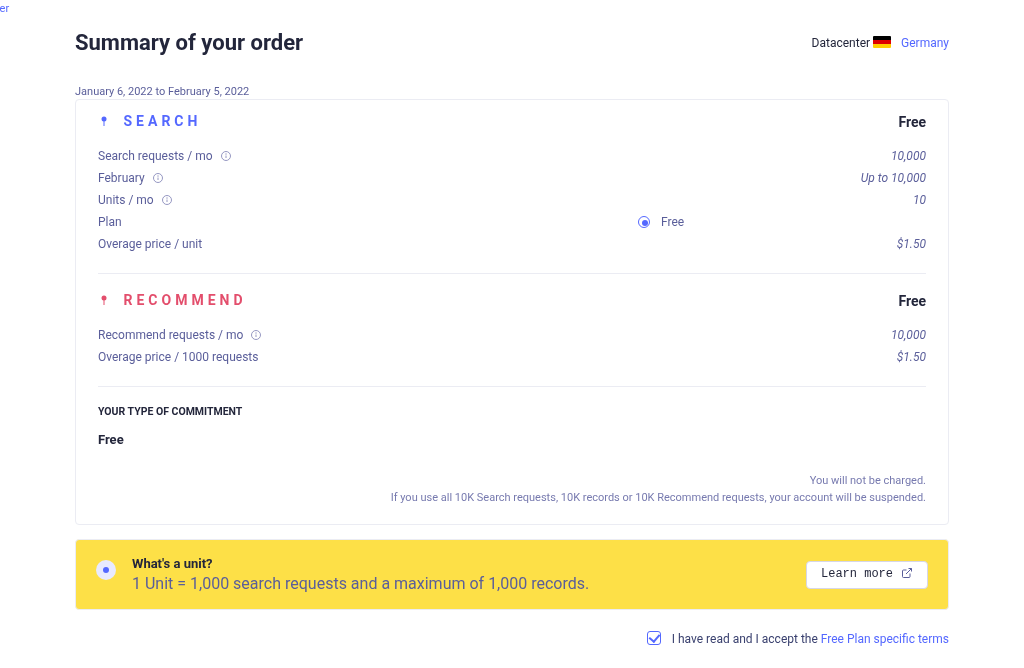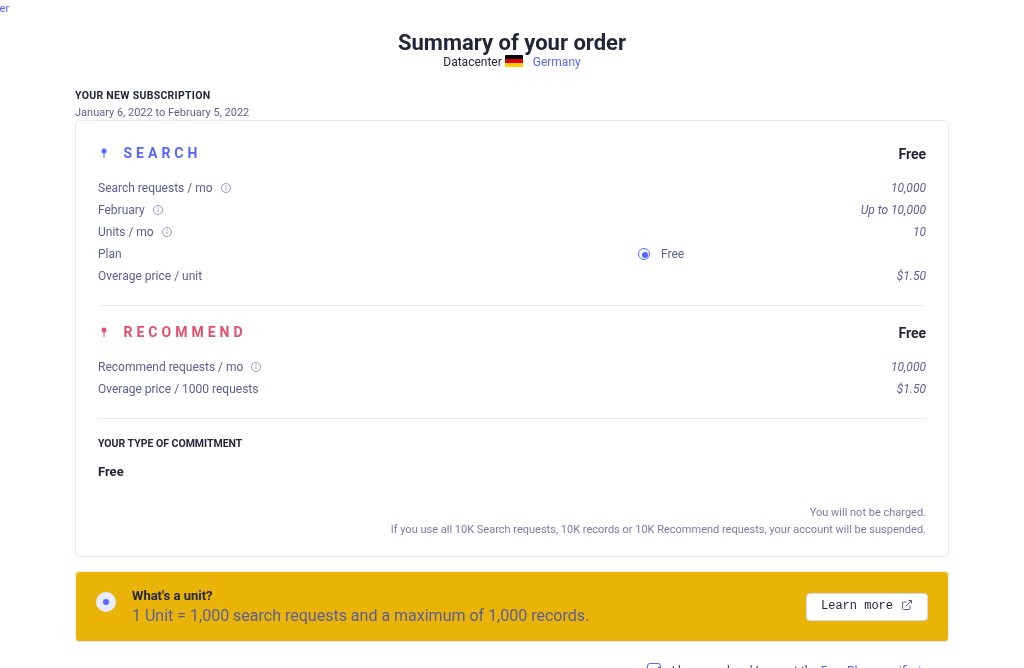--- a/index.html
+++ b/index.html
@@ -17,22 +17,21 @@
   position: absolute;
   left: -4px;
   top: 2px;
   color: #5468ff;
   font-size: 11px;
 }
 .header-row {
   display: flex;
   justify-content: space-between;
   align-items: center;
-  margin-bottom: 20px;
-  flex-direction: column;
+  margin-bottom: 30px;
 }
 .page-title {
   font-size: 22px;
   font-weight: 700;
   color: #23263b;
 }
 .datacenter {
   font-size: 12px;
   color: #23263b;
 }
@@ -58,21 +57,21 @@
 .date-range {
   font-size: 11px;
   color: #5a5e9a;
   margin-top: 4px;
   margin-bottom: 1px;
 }
 .card {
   border: 1px solid #ebecf3;
   border-radius: 4px;
   background: #fff;
-  padding: 24px 22px 18px 22px;
+  padding: 13px 22px 18px 22px;
 }
 .product-header {
   display: flex;
   justify-content: space-between;
   align-items: center;
   font-size: 14px;
   font-weight: 700;
   color: #5468ff;
   letter-spacing: 4px;
   margin-bottom: 14px;
@@ -140,21 +139,21 @@
   text-align: right;
   font-size: 11px;
   color: #777aaf;
   margin-top: 26px;
   line-height: 1.5;
 }
 .unit-box {
   margin-top: 14px;
   border: 1px solid #ebecf3;
   border-radius: 4px;
-  background: #eab308;
+  background: #fde047;
   padding: 16px 20px;
   display: flex;
   align-items: center;
   justify-content: space-between;
 }
 .unit-left { display:flex; align-items:flex-start; gap:16px; }
 .unit-bullet {
   width: 20px; height:20px; border-radius:50%;
   background:#e8eaff;
   display:flex; align-items:center; justify-content:center;
@@ -194,21 +193,20 @@
 
   <div class="header-row">
     <h1 class="page-title">Summary of your order</h1>
     <div class="datacenter">
       <span>Datacenter</span>
       <span class="flag"></span>
       <span class="country-link">Germany</span>
     </div>
   </div>
 
-  <div class="section-label">YOUR NEW SUBSCRIPTION</div>
   <div class="date-range">January 6, 2022 to February 5, 2022</div>
 
   <div class="card">
 
     <div class="product-header">
       <span>
         <span class="pin-icon">
           <svg width="12" height="14" viewBox="0 0 24 24" fill="#5468ff">
               <circle cx="12" cy="8" r="5"></circle>
               <rect x="11" y="12" width="2" height="10"></rect>

